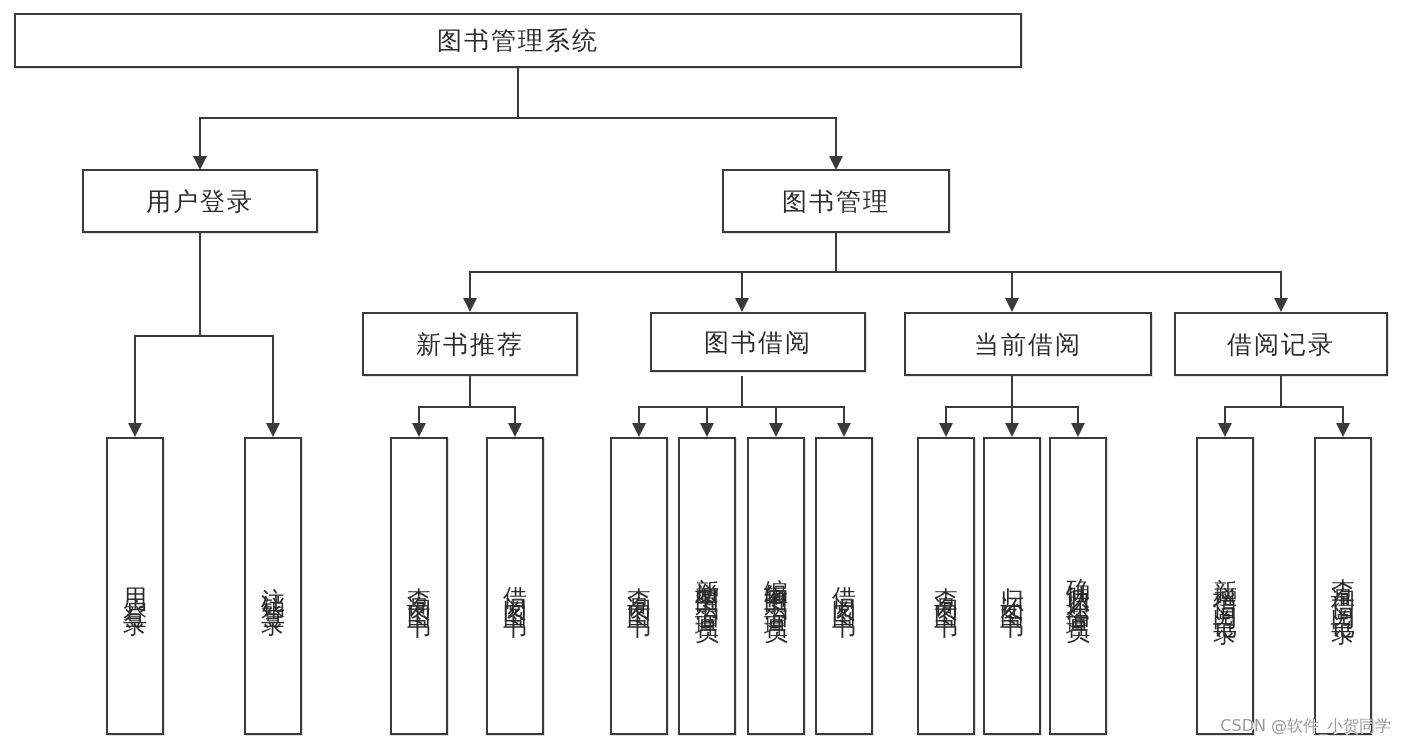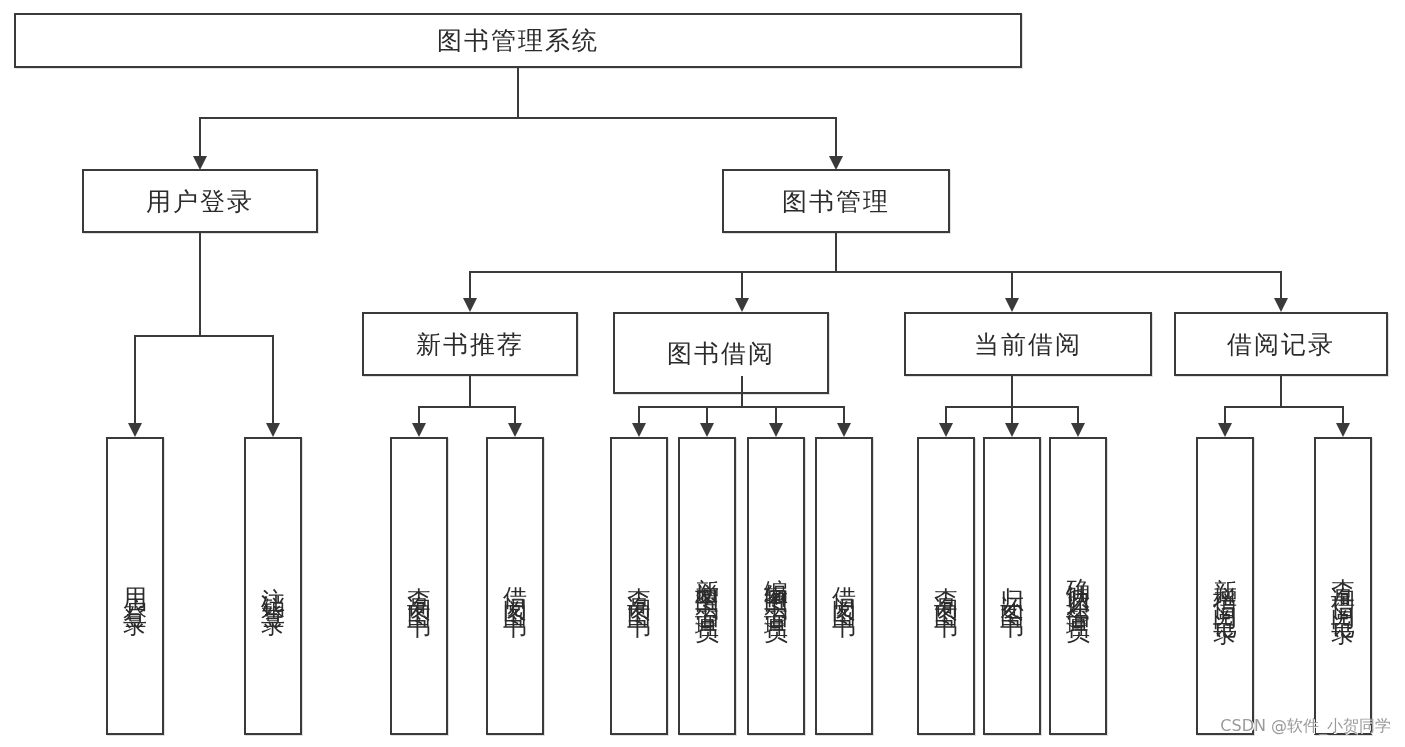--- a/index.html
+++ b/index.html
@@ -95,21 +95,21 @@
   <div class="vline" style="left:741px;top:271px;height:29px"></div>
   <div class="arrowhead" style="left:735px;top:298px"></div>
   <div class="vline" style="left:1011px;top:271px;height:29px"></div>
   <div class="arrowhead" style="left:1005px;top:298px"></div>
   <div class="vline" style="left:1280px;top:271px;height:29px"></div>
   <div class="arrowhead" style="left:1274px;top:298px"></div>
 
   <div class="node h" style="left:362px;top:312px;width:216px;height:64px">
     <span>新书推荐</span>
   </div>
-  <div class="node h" style="left:613px;top:312px;width:216px;height:82px">
+  <div class="node h" style="left:650px;top:312px;width:216px;height:60px">
     <span>图书借阅</span>
   </div>
   <div class="node h" style="left:904px;top:312px;width:248px;height:64px">
     <span>当前借阅</span>
   </div>
   <div class="node h" style="left:1174px;top:312px;width:214px;height:64px">
     <span>借阅记录</span>
   </div>
 
   <div class="vline" style="left:469px;top:376px;height:31px"></div>

